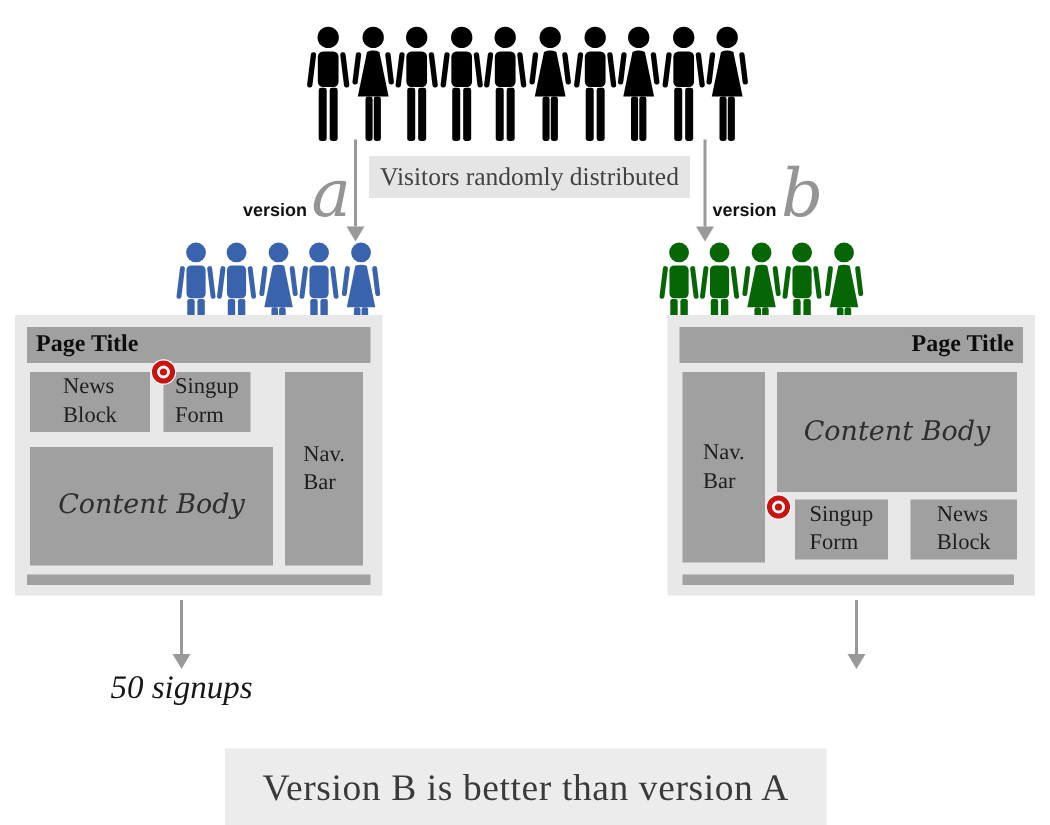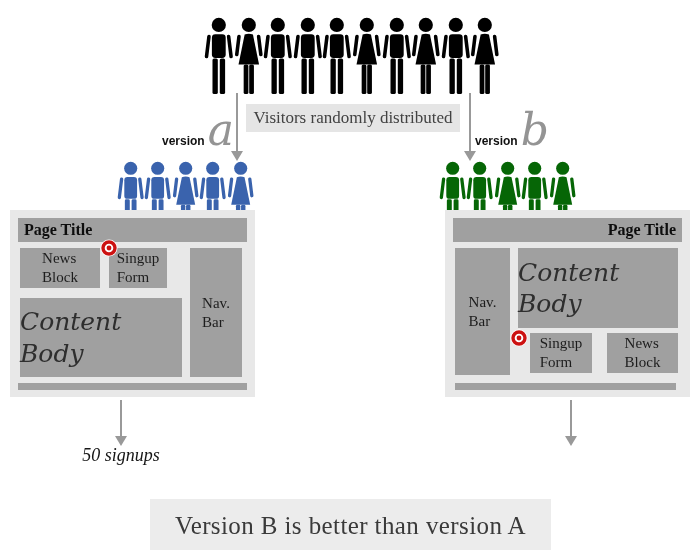--- a/index.html
+++ b/index.html
@@ -48,26 +48,26 @@
     align-items:center;justify-content:center;text-align:left;white-space:pre-line;
     font-size:15px;line-height:1.25;color:#1d1d1d;}
   .news-a{left:10px;top:38px;width:80px;height:40px;}
   .signup-a{left:99px;top:38px;width:58px;height:40px;}
   .nav-a{left:180px;top:38px;width:52px;height:129px;}
   .content-a{left:10px;top:88px;width:162px;height:79px;}
   .nav-b{left:10px;top:38px;width:55px;height:127px;}
   .content-b{left:73px;top:38px;width:160px;height:80px;}
   .signup-b{left:85px;top:123px;width:62px;height:40px;}
   .news-b{left:162px;top:123px;width:71px;height:40px;}
-  .script{font-family:"DejaVu Serif",serif;font-style:italic;font-size:25px;color:#2e2e2e;}
+  .script{font-family:"DejaVu Serif",serif;font-style:italic;font-size:18px;color:#2e2e2e;}
   .target{position:absolute;width:18px;height:18px;}
   .target-a{left:90px;top:29px;}
   .target-b{left:65px;top:119px;}
   
-  .signups{position:absolute;width:132px;text-align:center;font-style:italic;font-size:18px;
+  .signups{position:absolute;width:132px;text-align:center;font-style:italic;font-size:22px;
     color:#161616;}
   .signups-a{left:55px;top:445px;}
   .signups-b{left:505px;top:445px;}
   .banner{position:absolute;left:150px;top:487px;width:401px;height:54px;
     background:var(--banner-bg,#ececec);color:#3a3a3a;font-size:25px;line-height:54px;
     text-align:center;letter-spacing:.4px;margin-top:12px;}
 </style>
 </head>
 <body>
 

